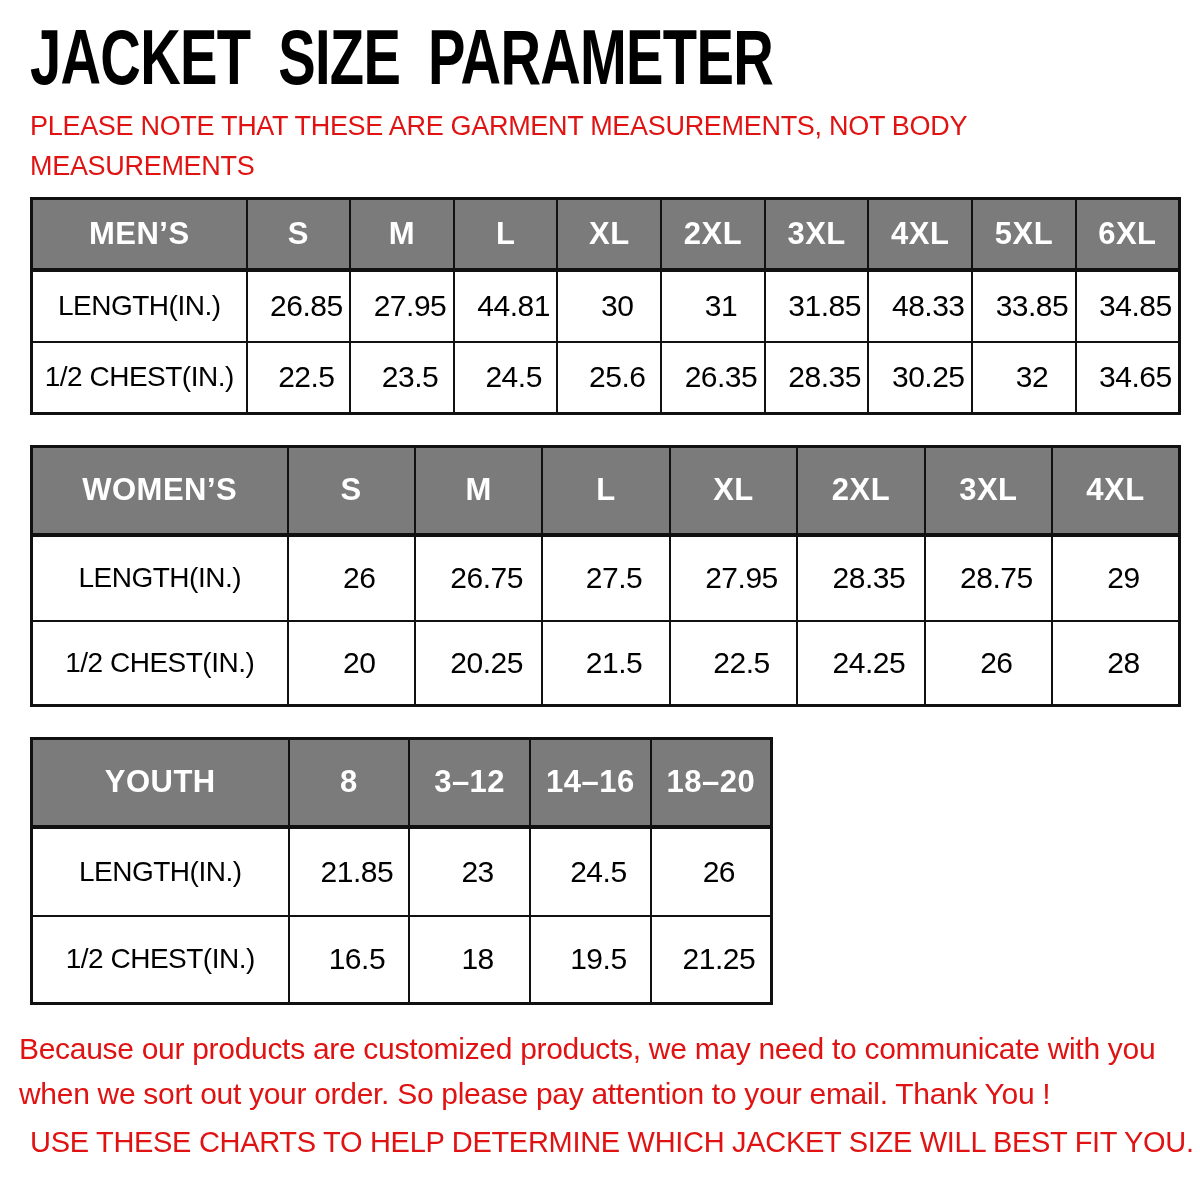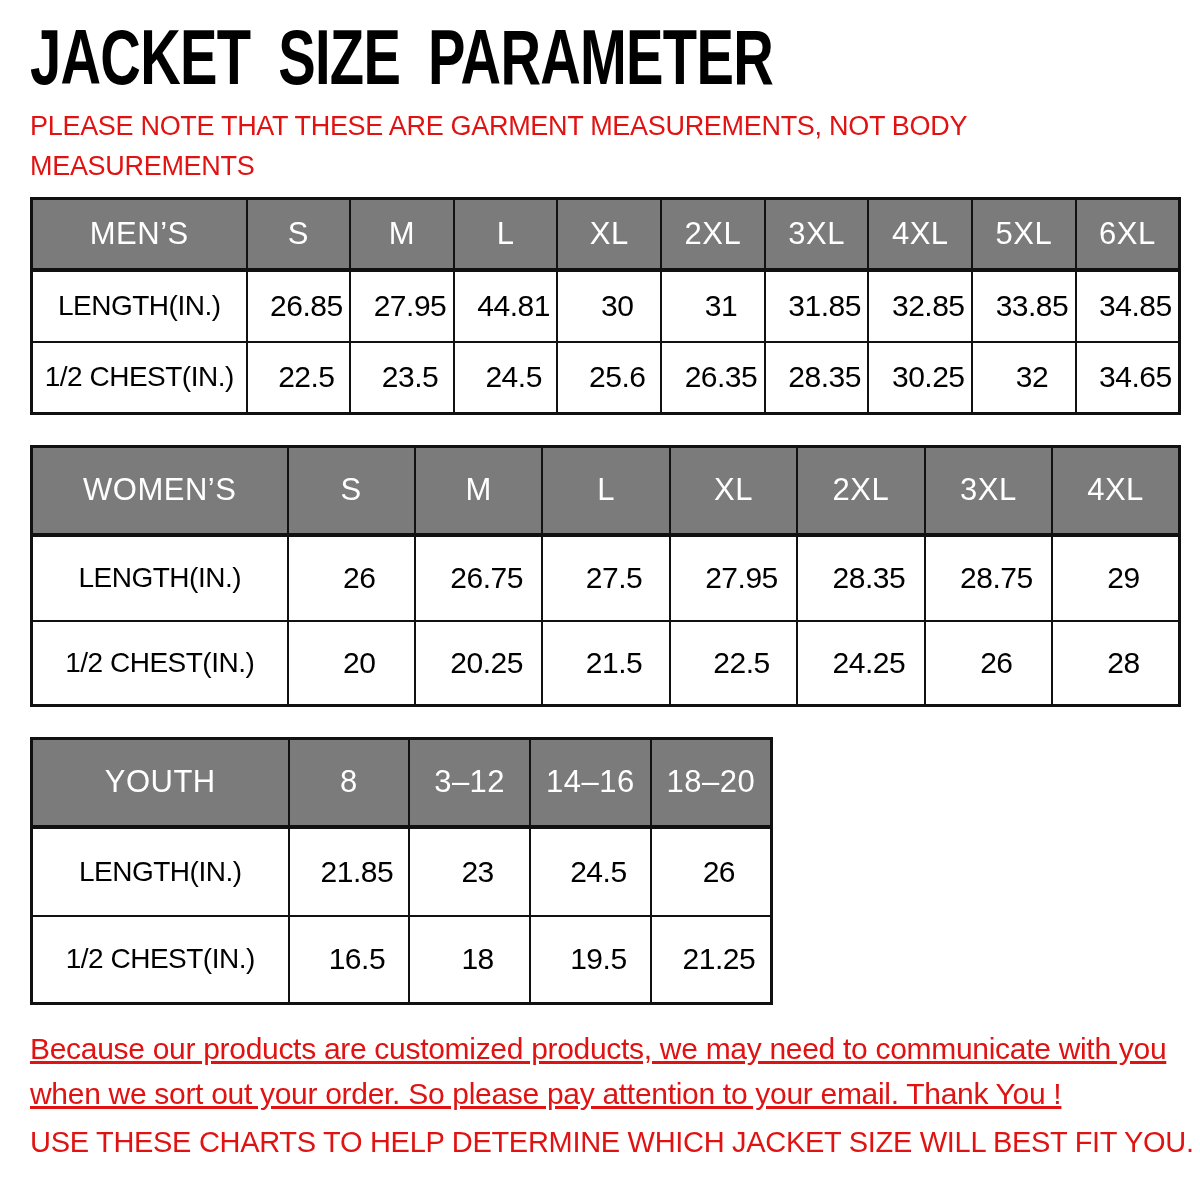--- a/index.html
+++ b/index.html
@@ -31,33 +31,33 @@
     border-collapse:collapse;table-layout:fixed;
     border:3px solid var(--border);
   }
   .tbl th,.tbl td{
     border:2px solid var(--border);
     text-align:center;vertical-align:middle;padding:0;
     overflow:hidden;
   }
   .tbl thead th{
     background:var(--gray);color:#ffffff;
-    font-size:31px;font-weight:normal;letter-spacing:0.5px;
+    font-size:31px;font-weight:bold;letter-spacing:0.5px;
     border-bottom:4px solid var(--border);
   }
   .tbl tbody td{color:#000;letter-spacing:-0.5px;}
   .tbl tbody td.label{font-size:28px;}
   .tbl tbody td.val{font-size:30px;padding-left:16px;}
   #tbl-mens{left:30px;top:197px;width:1151px;height:218px;}
   #tbl-womens{left:30px;top:445px;width:1151px;height:262px;}
   #tbl-youth{left:30px;top:737px;width:743px;height:268px;}
   .footer-p1{
-    position:absolute;left:30px;top:1026px;width:1160px;
+    position:absolute;left:19px;top:1026px;width:1160px;
     color:var(--red);font-size:30px;line-height:45px;
-    letter-spacing:-0.3px;white-space:nowrap;text-decoration:underline;
+    letter-spacing:-0.3px;white-space:nowrap;
   }
   .footer-p2{
     position:absolute;left:30px;top:1126px;width:1160px;
     color:var(--red);font-size:29px;letter-spacing:-0.3px;white-space:nowrap;
   }
 </style>
 </head>
 <body>
 
 <div class="title">JACKET SIZE PARAMETER</div>
@@ -97,21 +97,21 @@
       </thead>
       <tbody>
         <tr>
           <td class="label">LENGTH(IN.)</td>
           <td class="val">26.85</td>
           <td class="val">27.95</td>
           <td class="val">44.81</td>
           <td class="val">30</td>
           <td class="val">31</td>
           <td class="val">31.85</td>
-          <td class="val">32.85</td>
+          <td class="val">48.33</td>
           <td class="val">33.85</td>
           <td class="val">34.85</td>
         </tr>
         <tr>
           <td class="label">1/2 CHEST(IN.)</td>
           <td class="val">22.5</td>
           <td class="val">23.5</td>
           <td class="val">24.5</td>
           <td class="val">25.6</td>
           <td class="val">26.35</td>

